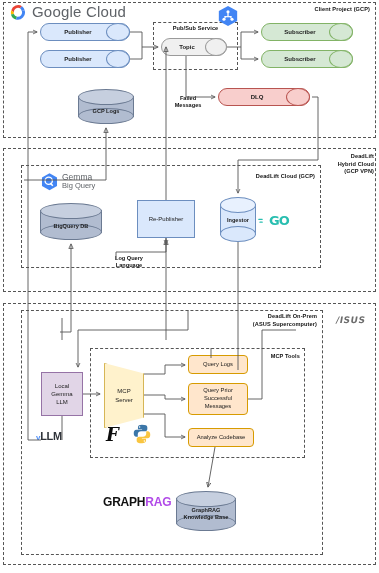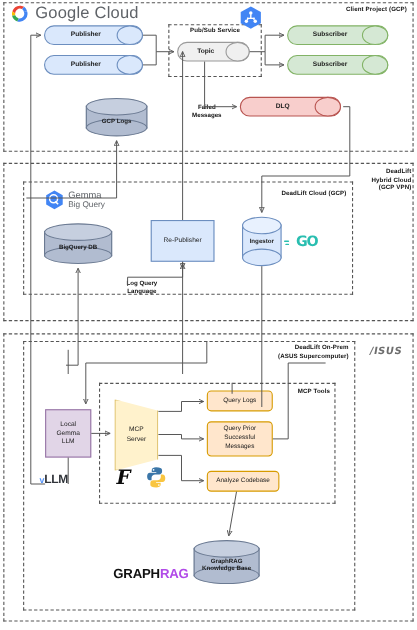--- a/index.html
+++ b/index.html
@@ -276,21 +276,21 @@
       <path d="M12.1 22c2.4 0 4.3-.8 4.3-2.6v-2.1h-4.5v-.7h6.3c1.9 0 2.8-1.6 2.8-3.8s-.9-3.7-2.8-3.7h-1.6v2.5c0 1.9-1.7 3.3-3.6 3.3h-4c-1.6 0-2.8 1.2-2.8 2.6v2C6.2 21.1 8.3 22 12.1 22zm2.5-1.6a.85.85 0 1 1 0-1.7.85.85 0 0 1 0 1.7z" fill="#f9c540"></path>
     </svg>
   </div>
 
   <div class="abs node node-orange" style="left:188px;top:355px;width:60px;height:19px;">Query Logs</div>
   <div class="abs node node-orange" style="left:188px;top:383px;width:60px;height:32px;white-space:pre-line;">Query Prior
 Successful
 Messages</div>
   <div class="abs node node-orange" style="left:188px;top:428px;width:66px;height:19px;">Analyze Codebase</div>
 
-  <div class="abs graphrag" style="left:103px;top:514px;">
+  <div class="abs graphrag" style="left:103px;top:495px;">
     <span class="a">GRAPH</span><span class="b">RAG</span>
   </div>
 
   <div class="cyl cyl-slate" style="left:176px;top:491px;width:60px;height:40px;">
     <div class="body"></div>
     <div class="bot"></div>
     <div class="top"></div>
     <div class="lbl" style="top:58%;white-space:pre-line;">GraphRAG
 Knowledge Base</div>
   </div>

